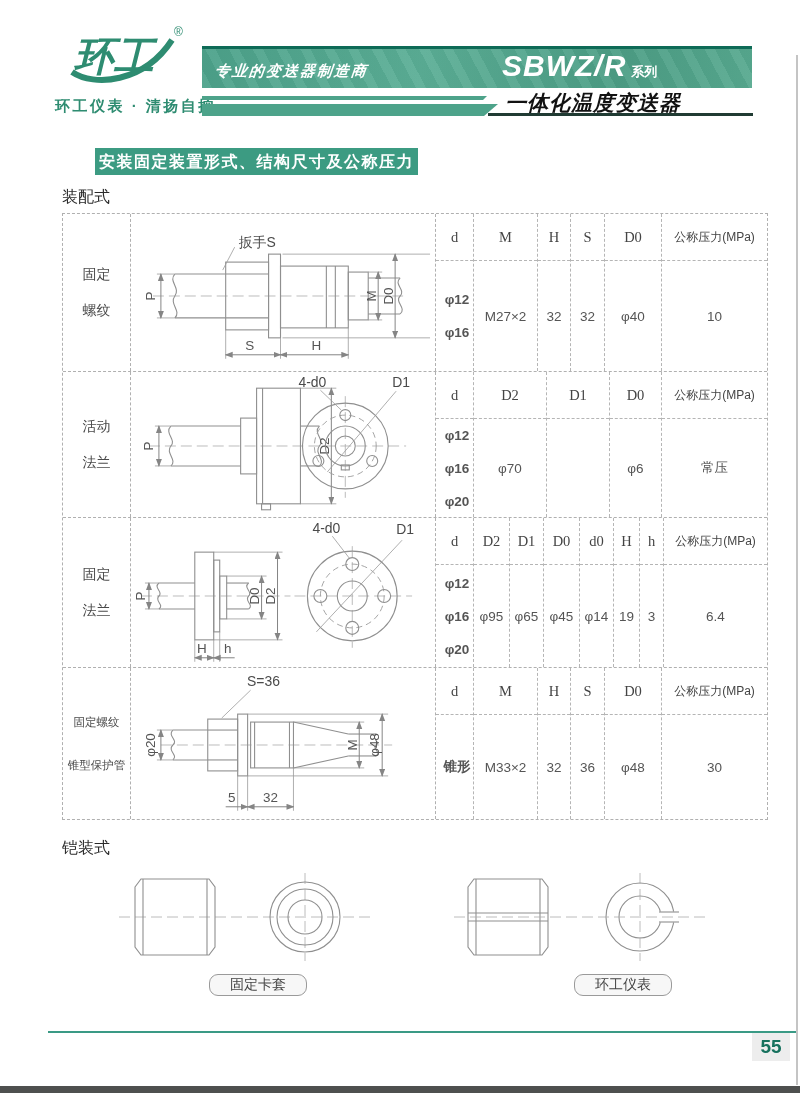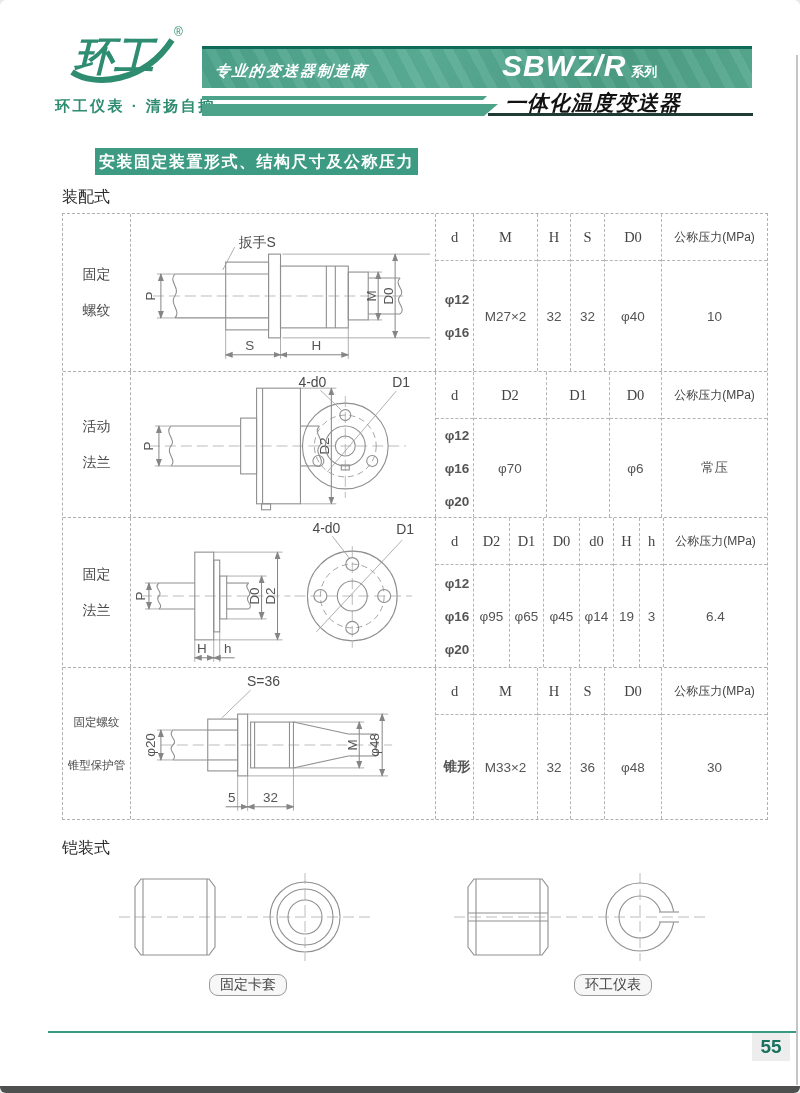--- a/index.html
+++ b/index.html
@@ -1,17 +1,17 @@
 <!DOCTYPE html>
 <html><head>
 <meta charset="utf-8">
 <style>
   html,body{margin:0;padding:0;background:#e8e8e8;}
   .page{position:relative;width:800px;height:1093px;margin:0 auto;background:#fff;overflow:hidden;
-        font-family:"Liberation Sans","DejaVu Sans",sans-serif;color:#333;border-radius:6px;}
+        font-family:"Liberation Sans","DejaVu Sans",sans-serif;color:#333;}
   
   .hdr{position:relative;height:145px;}
   .logo-svg{position:absolute;left:58px;top:20px;}
   .tagline{position:absolute;left:55px;top:97px;font-size:15px;font-weight:bold;letter-spacing:2.5px;color:#2E8C71;}
   .banner{position:absolute;left:202px;top:46px;width:550px;height:42px;
           background:linear-gradient(95deg,#4CA28A,#5BAE96 40%,#4C9E85 75%,#57A98F);
           border-top:3px solid #0E6B57;box-sizing:border-box;}
   .banner::after{content:"";position:absolute;inset:0;
           background:repeating-linear-gradient(62deg,rgba(255,255,255,.06) 0 9px,rgba(0,0,0,0.03) 9px 21px);}
   .slogan{position:absolute;left:13px;top:13px;color:#fff;font-size:15px;font-weight:bold;font-style:italic;
@@ -53,21 +53,21 @@
   .ext{stroke:#9a9a9a;stroke-width:0.8;}
   .dim{stroke:#858585;stroke-width:1;}
   .dt{font:13.5px "Liberation Sans","DejaVu Sans",sans-serif;fill:#555;}
   .lt{font:14px "Liberation Sans","DejaVu Sans",sans-serif;fill:#4a4a4a;}
   .wh{fill:#fff;stroke:none;}
   
   .armored{display:flex;margin-left:115px;margin-top:8px;}
   .agroup{display:flex;flex-direction:column;}
   .agroup.right{margin-left:75px;}
   .tagbox{align-self:flex-start;margin-top:5px;border:1.5px solid #9a9a9a;border-radius:9px;background:#f7f7f7;
-          padding:1px 10px;font-size:14px;color:#444;}
+          padding:1px 20px;font-size:14px;color:#444;}
   .tagbox.a{margin-left:94px;} .tagbox.b{margin-left:124px;}
   
   .fline{position:absolute;left:48px;right:2px;top:1031px;height:2px;background:#3A9A85;}
   .furls{position:absolute;left:238px;top:1036px;display:flex;gap:22px;font-size:12.5px;font-weight:bold;color:#2F8C75;}
   .pagebox{position:absolute;left:752px;top:1033px;width:38px;height:28px;background:#ededed;color:#17725E;
            font-size:19px;font-weight:bold;display:flex;align-items:center;justify-content:center;}
   .bottomband{position:absolute;left:0;bottom:0;width:100%;height:7px;background:#4E504F;}
   .edgeline{position:absolute;left:796px;top:55px;height:1030px;width:1.5px;background:#c4c4c4;}
 </style>
 </head>

